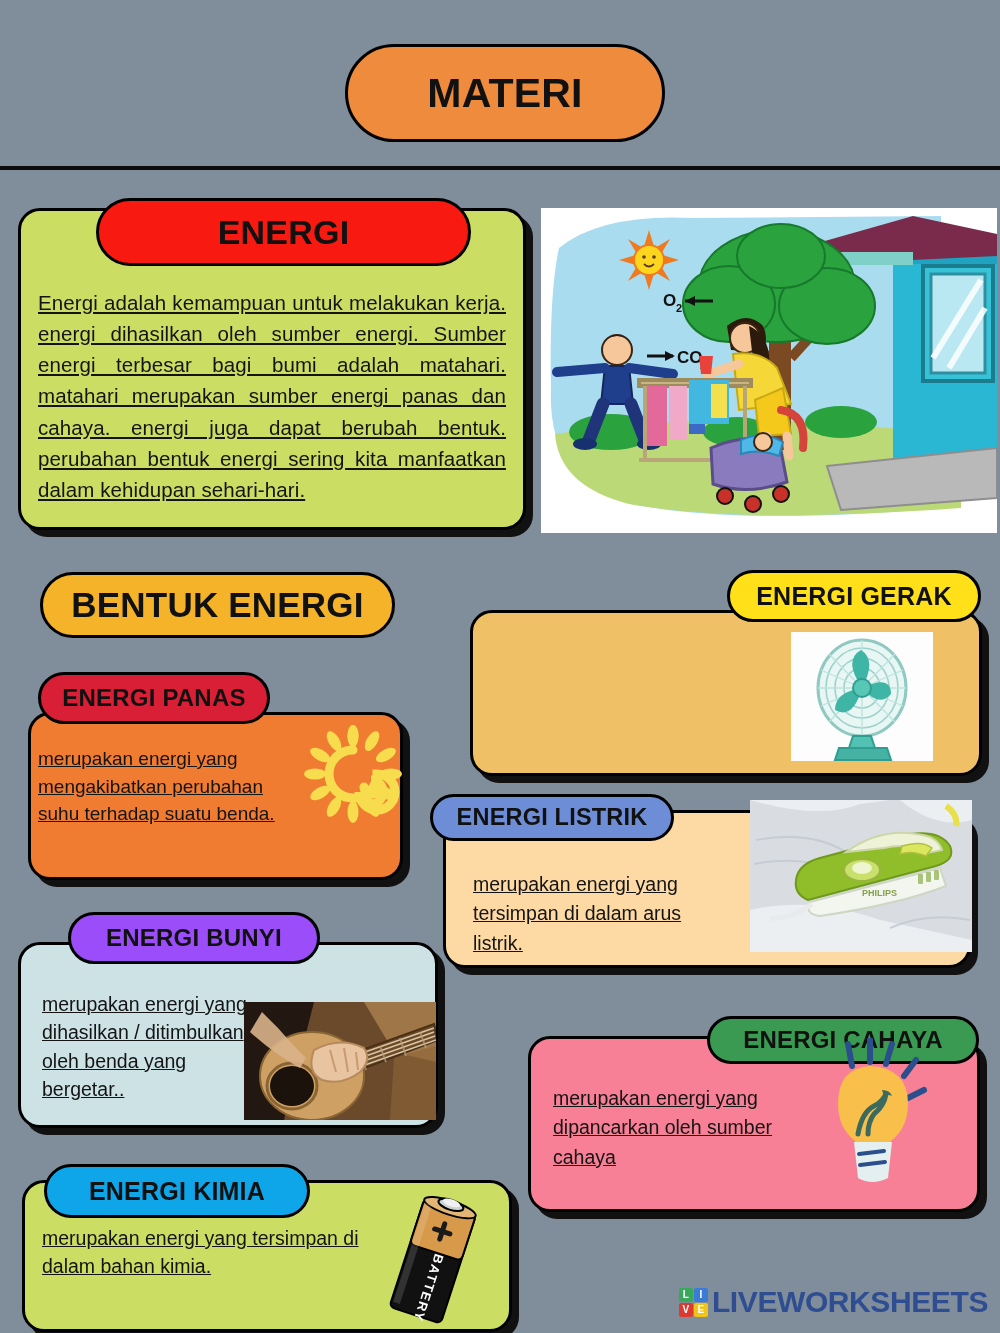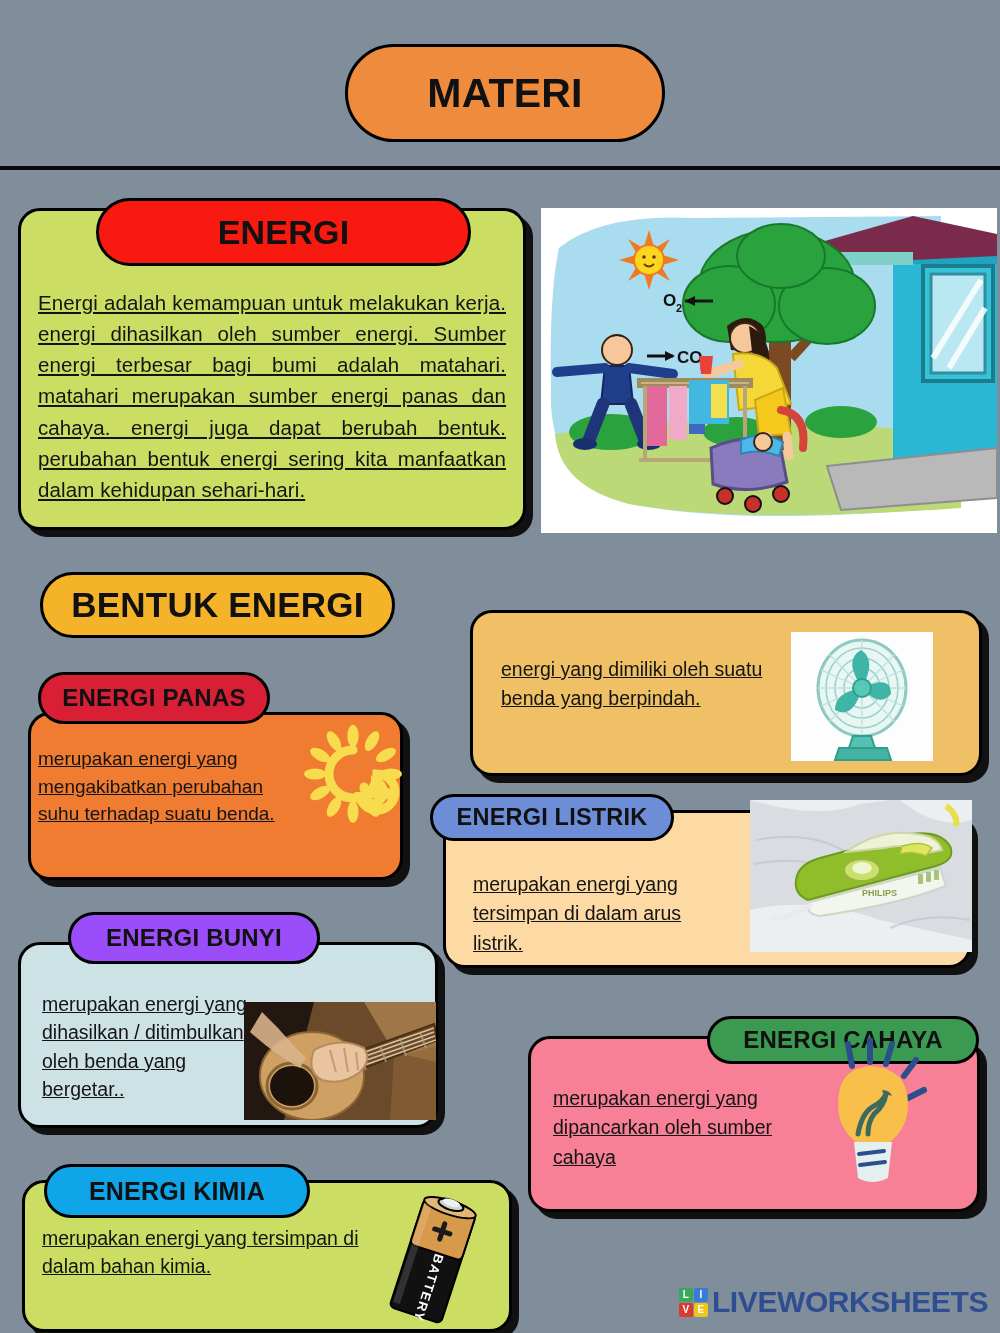--- a/index.html
+++ b/index.html
@@ -257,21 +257,23 @@
         <ellipse cx="50" cy="12" rx="5.5" ry="11" transform="rotate(240 50 50)"></ellipse>
         <ellipse cx="50" cy="12" rx="5.5" ry="11" transform="rotate(270 50 50)"></ellipse>
         <ellipse cx="50" cy="12" rx="5.5" ry="11" transform="rotate(300 50 50)"></ellipse>
         <ellipse cx="50" cy="12" rx="5.5" ry="11" transform="rotate(330 50 50)"></ellipse>
       </g>
       <path d="M50 26 A 24 24 0 1 0 74 50 A 18 18 0 1 1 56 68 A 12 12 0 1 0 68 56 A 7 7 0 1 1 61 63" fill="none" stroke="#f7dd4e" stroke-width="9" stroke-linecap="round"></path>
     </svg>
   </div>
 
   <div class="card" id="gerak-card"></div>
-  <div class="card-text" id="gerak-body">energi yang dimiliki oleh suatu benda yang berpindah.</div>
+  <div class="pill" id="gerak-pill">
+    <span>ENERGI GERAK</span>
+  </div>
   <div class="photo" id="gerak-photo">
     <svg width="142" height="129" viewBox="0 0 142 129" xmlns="http://www.w3.org/2000/svg">
       <rect width="142" height="129" fill="#fdfdfd"></rect>
       <ellipse cx="71" cy="56" rx="44" ry="48" fill="#e8f6f4" stroke="#8fc9c2" stroke-width="3"></ellipse>
       <g stroke="#9fd2cb" stroke-width="1.6" fill="none">
         <ellipse cx="71" cy="56" rx="36" ry="40"></ellipse>
           <ellipse cx="71" cy="56" rx="27" ry="30"></ellipse>
         <ellipse cx="71" cy="56" rx="18" ry="20"></ellipse>
       </g>
       <g stroke="#bde3de" stroke-width="1.3">

